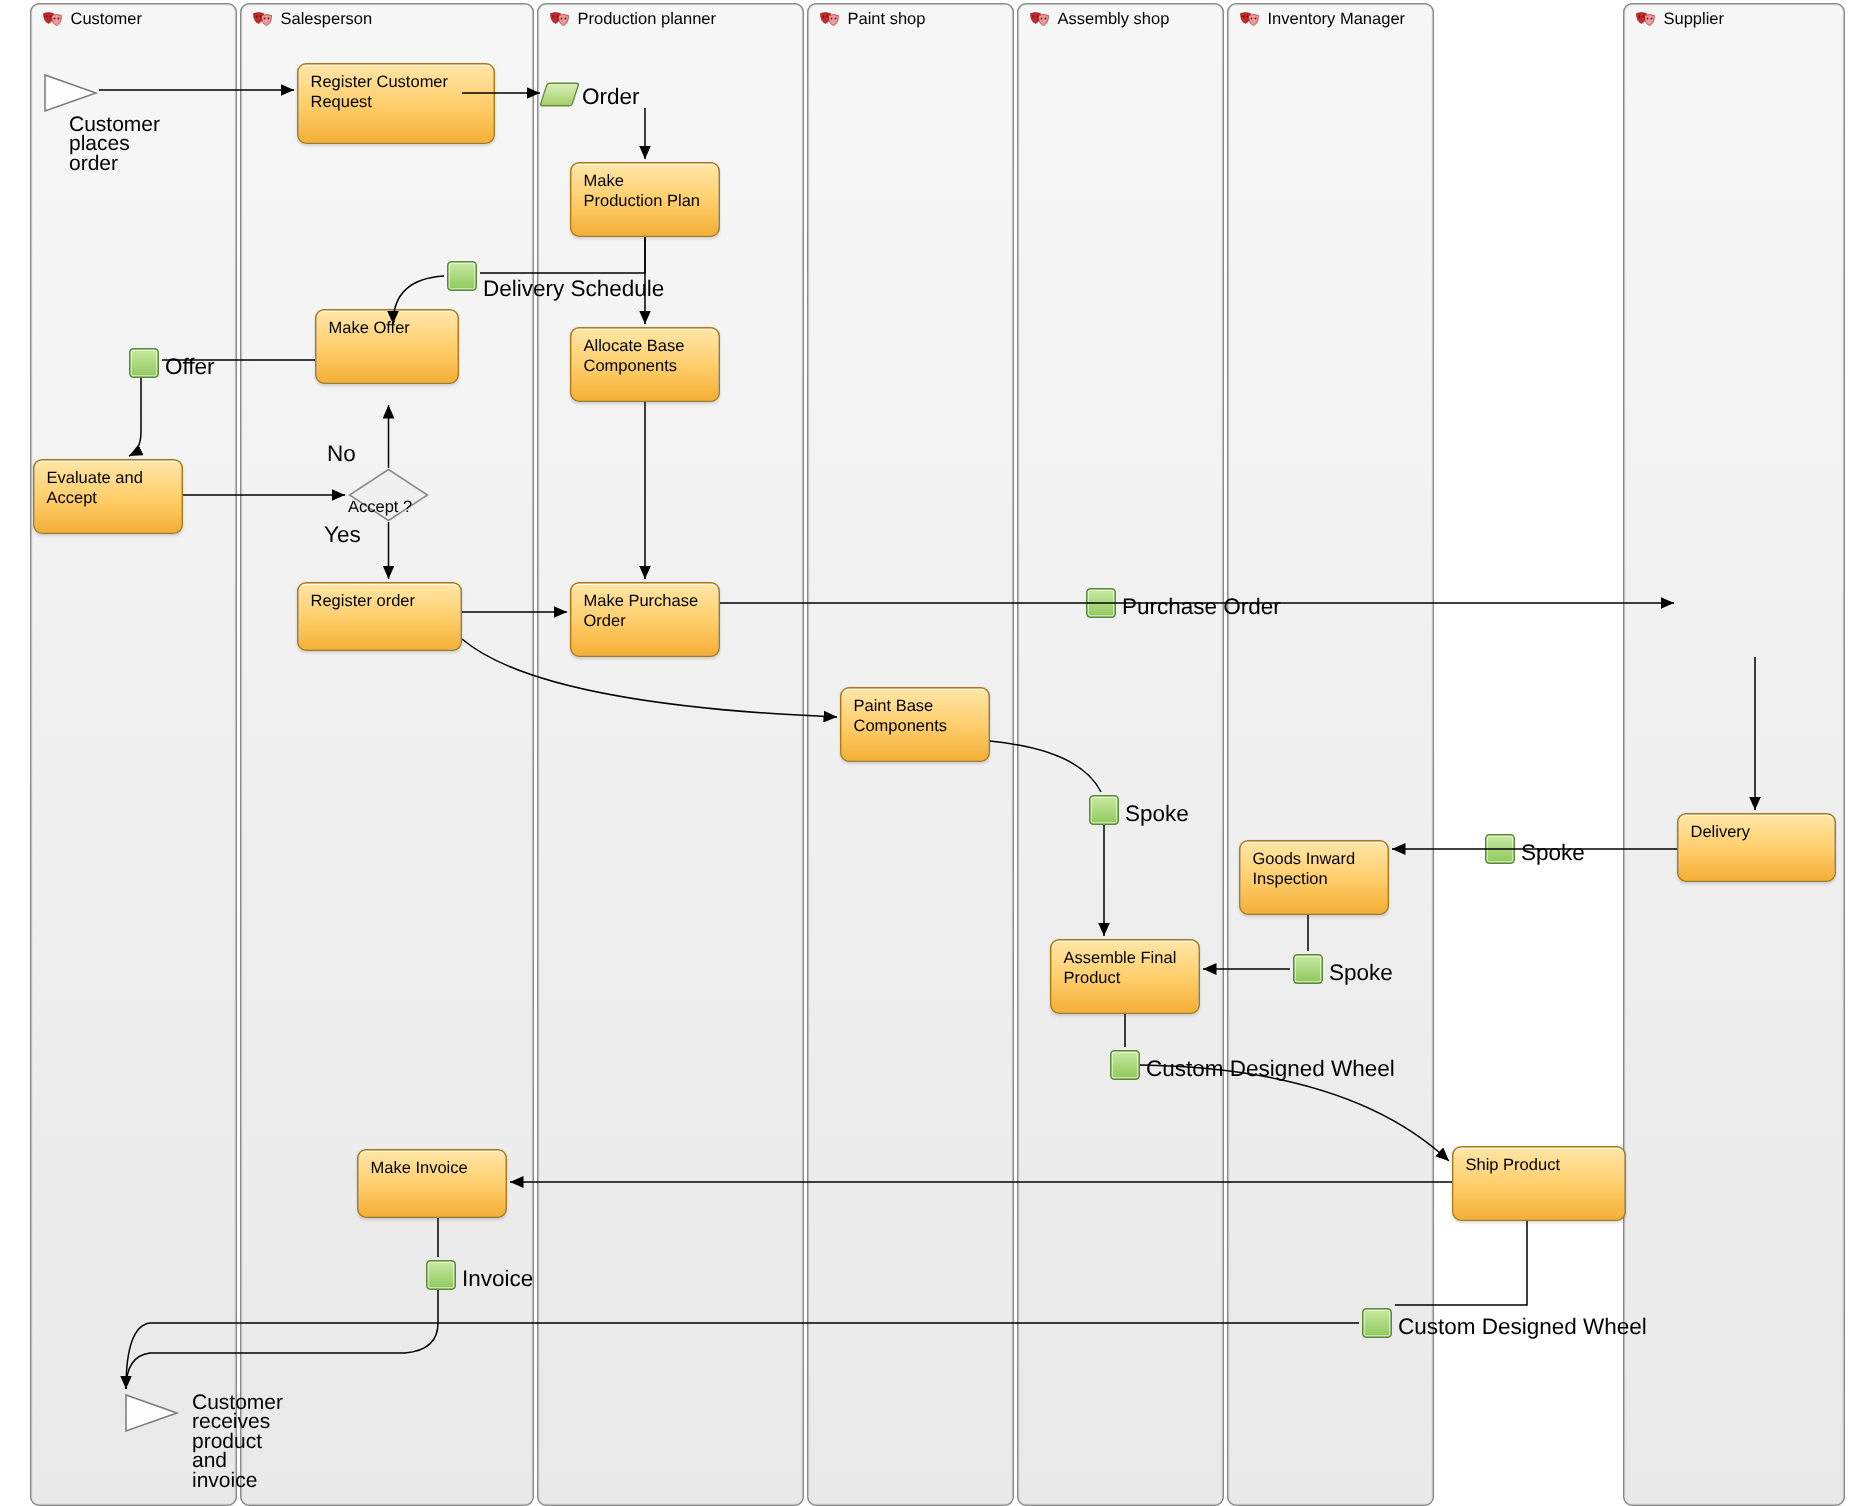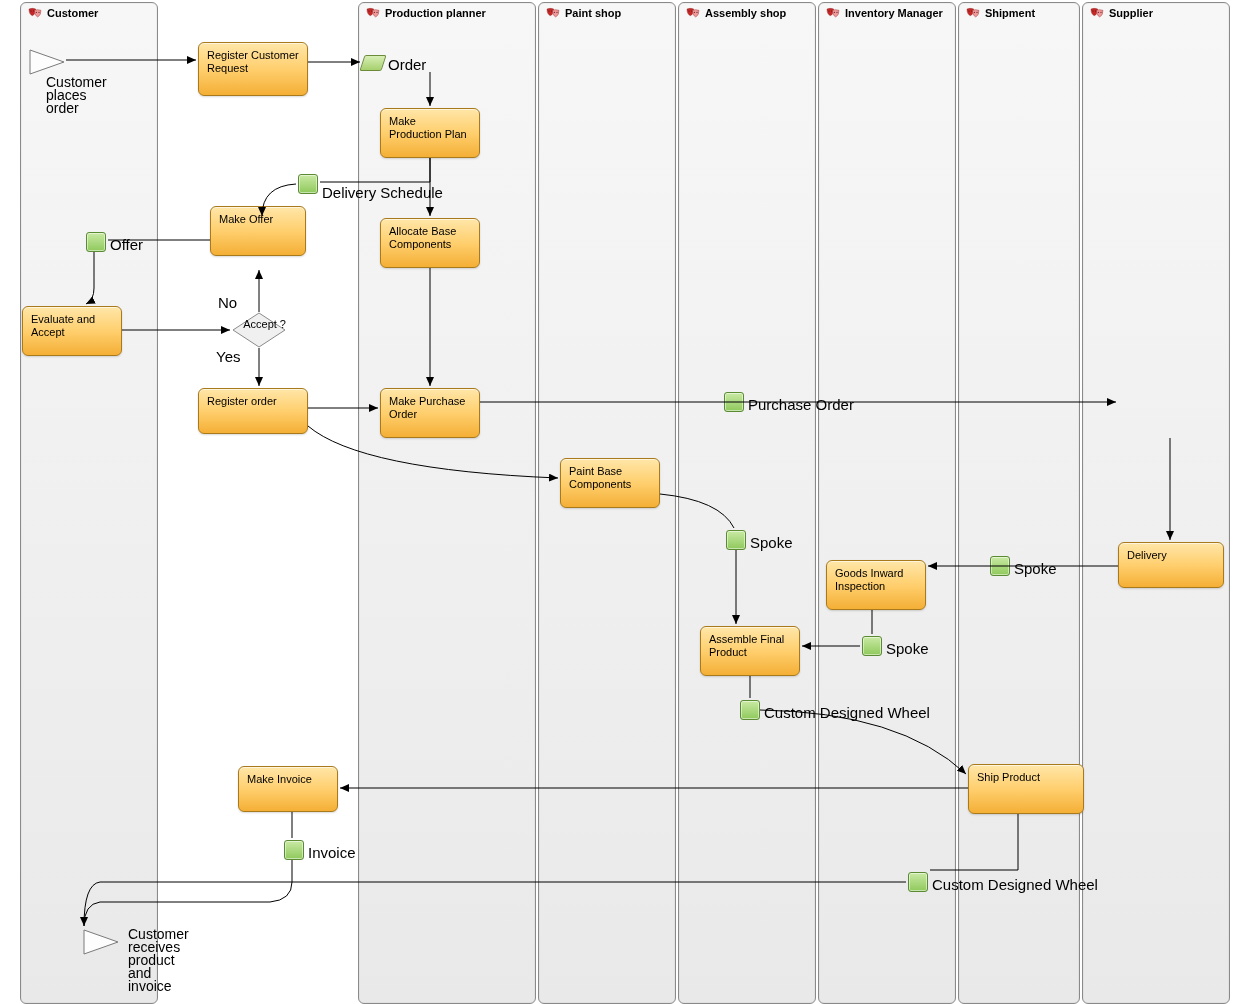--- a/index.html
+++ b/index.html
@@ -1,33 +1,33 @@
 <!DOCTYPE html>
 <html><head>
 <meta charset="utf-8">
 <style>
   html,body{margin:0;padding:0;background:#fff;font-family:Arial,Helvetica,sans-serif;font-size:11px;color:#000}
   .canvas{position:relative;width:1250px;height:1004px}
   .lane{position:absolute;top:2px;height:1000px;border:1px solid #8a8a8a;border-radius:6px;
         background:linear-gradient(to bottom,#f7f7f7,#e9e9ea);box-shadow:0 0 0 1px rgba(0,0,0,.03) inset}
   .lane-hdr{position:absolute;top:4px;left:6px;display:flex;align-items:center;gap:4px}
-  .lane-hdr span{font-weight:bold}
+  .lane-hdr span{font-weight:normal}
   .drama{width:16px;height:12px}
   .drama svg{display:block}
   .node{position:absolute;border:1px solid #a97a1b;border-radius:6px;
         background:linear-gradient(to bottom,#ffe6a8 0%,#ffcf6e 50%,#f4af36 100%);
         box-shadow:0 1px 0 rgba(255,255,255,.6) inset,0 1px 2px rgba(0,0,0,.15);
         padding:6px 8px;box-sizing:border-box}
   .node span{display:block;line-height:13px}
   .obj{position:absolute;width:18px;height:18px;border:1px solid #5a8a32;border-radius:3px;
        background:linear-gradient(to bottom,#c9e9a4,#8fc95c);box-shadow:0 0 0 1px rgba(255,255,255,.5) inset}
   .objlbl{position:absolute;font-size:15px;color:#000}
   .diamond{position:absolute;width:54px;height:36px;}
   .diamond svg{display:block}
-  .diamond .dlbl{position:absolute;width:100%;top:6px;text-align:right;font-size:11px}
+  .diamond .dlbl{position:absolute;width:100%;top:20px;text-align:left;font-size:11px}
   .tri{position:absolute;width:38px;height:28px}
   .tri svg{display:block}
   .trilbl{position:absolute;font-size:14px;line-height:13px}
   .callout{position:absolute}
   svg.wires{position:absolute;left:0;top:0;width:1250px;height:1004px;pointer-events:none}
 </style>
 </head>
 <body>
 
 <div class="canvas">
@@ -40,20 +40,35 @@
             <path d="M11 4 Q11 12 16 14 Q21 12 21 4 Q16 2 11 4 Z" fill="#ef9a9a" stroke="#8e1b1b" stroke-width="0.6"></path>
             <circle cx="6" cy="5" r="0.9" fill="#5d0f0f"></circle>
             <circle cx="10" cy="5" r="0.9" fill="#5d0f0f"></circle>
             <circle cx="14" cy="7" r="0.9" fill="#5d0f0f"></circle>
             <circle cx="18" cy="7" r="0.9" fill="#5d0f0f"></circle>
           </svg>
         </span>
       <span>Customer</span>
       </div>
     </div>
+  <div class="lane" style="left:160px;width:194px">
+    <div class="lane-hdr">
+        <span class="drama">
+          <svg viewBox="0 0 24 16" width="16" height="12">
+            <path d="M3 2 Q3 10 8 12 Q13 10 13 2 Q8 0 3 2 Z" fill="#c62828" stroke="#8e1b1b" stroke-width="0.6"></path>
+            <path d="M11 4 Q11 12 16 14 Q21 12 21 4 Q16 2 11 4 Z" fill="#ef9a9a" stroke="#8e1b1b" stroke-width="0.6"></path>
+            <circle cx="6" cy="5" r="0.9" fill="#5d0f0f"></circle>
+            <circle cx="10" cy="5" r="0.9" fill="#5d0f0f"></circle>
+            <circle cx="14" cy="7" r="0.9" fill="#5d0f0f"></circle>
+            <circle cx="18" cy="7" r="0.9" fill="#5d0f0f"></circle>
+          </svg>
+        </span>
+      <span>Salesperson</span>
+      </div>
+    </div>
   <div class="lane" style="left:358px;width:176px">
     <div class="lane-hdr">
         <span class="drama">
           <svg viewBox="0 0 24 16" width="16" height="12">
             <path d="M3 2 Q3 10 8 12 Q13 10 13 2 Q8 0 3 2 Z" fill="#c62828" stroke="#8e1b1b" stroke-width="0.6"></path>
             <path d="M11 4 Q11 12 16 14 Q21 12 21 4 Q16 2 11 4 Z" fill="#ef9a9a" stroke="#8e1b1b" stroke-width="0.6"></path>
             <circle cx="6" cy="5" r="0.9" fill="#5d0f0f"></circle>
             <circle cx="10" cy="5" r="0.9" fill="#5d0f0f"></circle>
             <circle cx="14" cy="7" r="0.9" fill="#5d0f0f"></circle>
             <circle cx="18" cy="7" r="0.9" fill="#5d0f0f"></circle>
@@ -98,35 +113,20 @@
           <svg viewBox="0 0 24 16" width="16" height="12">
             <path d="M3 2 Q3 10 8 12 Q13 10 13 2 Q8 0 3 2 Z" fill="#c62828" stroke="#8e1b1b" stroke-width="0.6"></path>
             <path d="M11 4 Q11 12 16 14 Q21 12 21 4 Q16 2 11 4 Z" fill="#ef9a9a" stroke="#8e1b1b" stroke-width="0.6"></path>
             <circle cx="6" cy="5" r="0.9" fill="#5d0f0f"></circle>
             <circle cx="10" cy="5" r="0.9" fill="#5d0f0f"></circle>
             <circle cx="14" cy="7" r="0.9" fill="#5d0f0f"></circle>
             <circle cx="18" cy="7" r="0.9" fill="#5d0f0f"></circle>
           </svg>
         </span>
       <span>Inventory Manager</span>
-      </div>
-    </div>
-  <div class="lane" style="left:958px;width:120px">
-    <div class="lane-hdr">
-        <span class="drama">
-          <svg viewBox="0 0 24 16" width="16" height="12">
-            <path d="M3 2 Q3 10 8 12 Q13 10 13 2 Q8 0 3 2 Z" fill="#c62828" stroke="#8e1b1b" stroke-width="0.6"></path>
-            <path d="M11 4 Q11 12 16 14 Q21 12 21 4 Q16 2 11 4 Z" fill="#ef9a9a" stroke="#8e1b1b" stroke-width="0.6"></path>
-            <circle cx="6" cy="5" r="0.9" fill="#5d0f0f"></circle>
-            <circle cx="10" cy="5" r="0.9" fill="#5d0f0f"></circle>
-            <circle cx="14" cy="7" r="0.9" fill="#5d0f0f"></circle>
-            <circle cx="18" cy="7" r="0.9" fill="#5d0f0f"></circle>
-          </svg>
-        </span>
-      <span>Shipment</span>
       </div>
     </div>
   <div class="lane" style="left:1082px;width:146px">
     <div class="lane-hdr">
         <span class="drama">
           <svg viewBox="0 0 24 16" width="16" height="12">
             <path d="M3 2 Q3 10 8 12 Q13 10 13 2 Q8 0 3 2 Z" fill="#c62828" stroke="#8e1b1b" stroke-width="0.6"></path>
             <path d="M11 4 Q11 12 16 14 Q21 12 21 4 Q16 2 11 4 Z" fill="#ef9a9a" stroke="#8e1b1b" stroke-width="0.6"></path>
             <circle cx="6" cy="5" r="0.9" fill="#5d0f0f"></circle>
             <circle cx="10" cy="5" r="0.9" fill="#5d0f0f"></circle>
@@ -145,21 +145,21 @@
     </div>
   <div class="trilbl" style="left:46px;top:76px;width:60px">Customer places order</div>
 
   <div class="tri" style="left:82px;top:928px">
     <svg width="38" height="28">
         <polygon points="2,2 36,14 2,26" fill="#fdfdfd" stroke="#7a7a7a"></polygon>
       </svg>
     </div>
   <div class="trilbl" style="left:128px;top:928px;width:70px">Customer receives product and invoice</div>
 
-  <div class="node" style="left:198px;top:42px;width:110px;height:54px">
+  <div class="node" style="left:198px;top:42px;width:132px;height:54px">
     <span>Register Customer Request</span>
     </div>
 
   <div class="node" style="left:380px;top:108px;width:100px;height:50px">
     <span>Make Production Plan</span>
     </div>
 
   <div class="node" style="left:380px;top:218px;width:100px;height:50px">
     <span>Allocate Base Components</span>
     </div>

